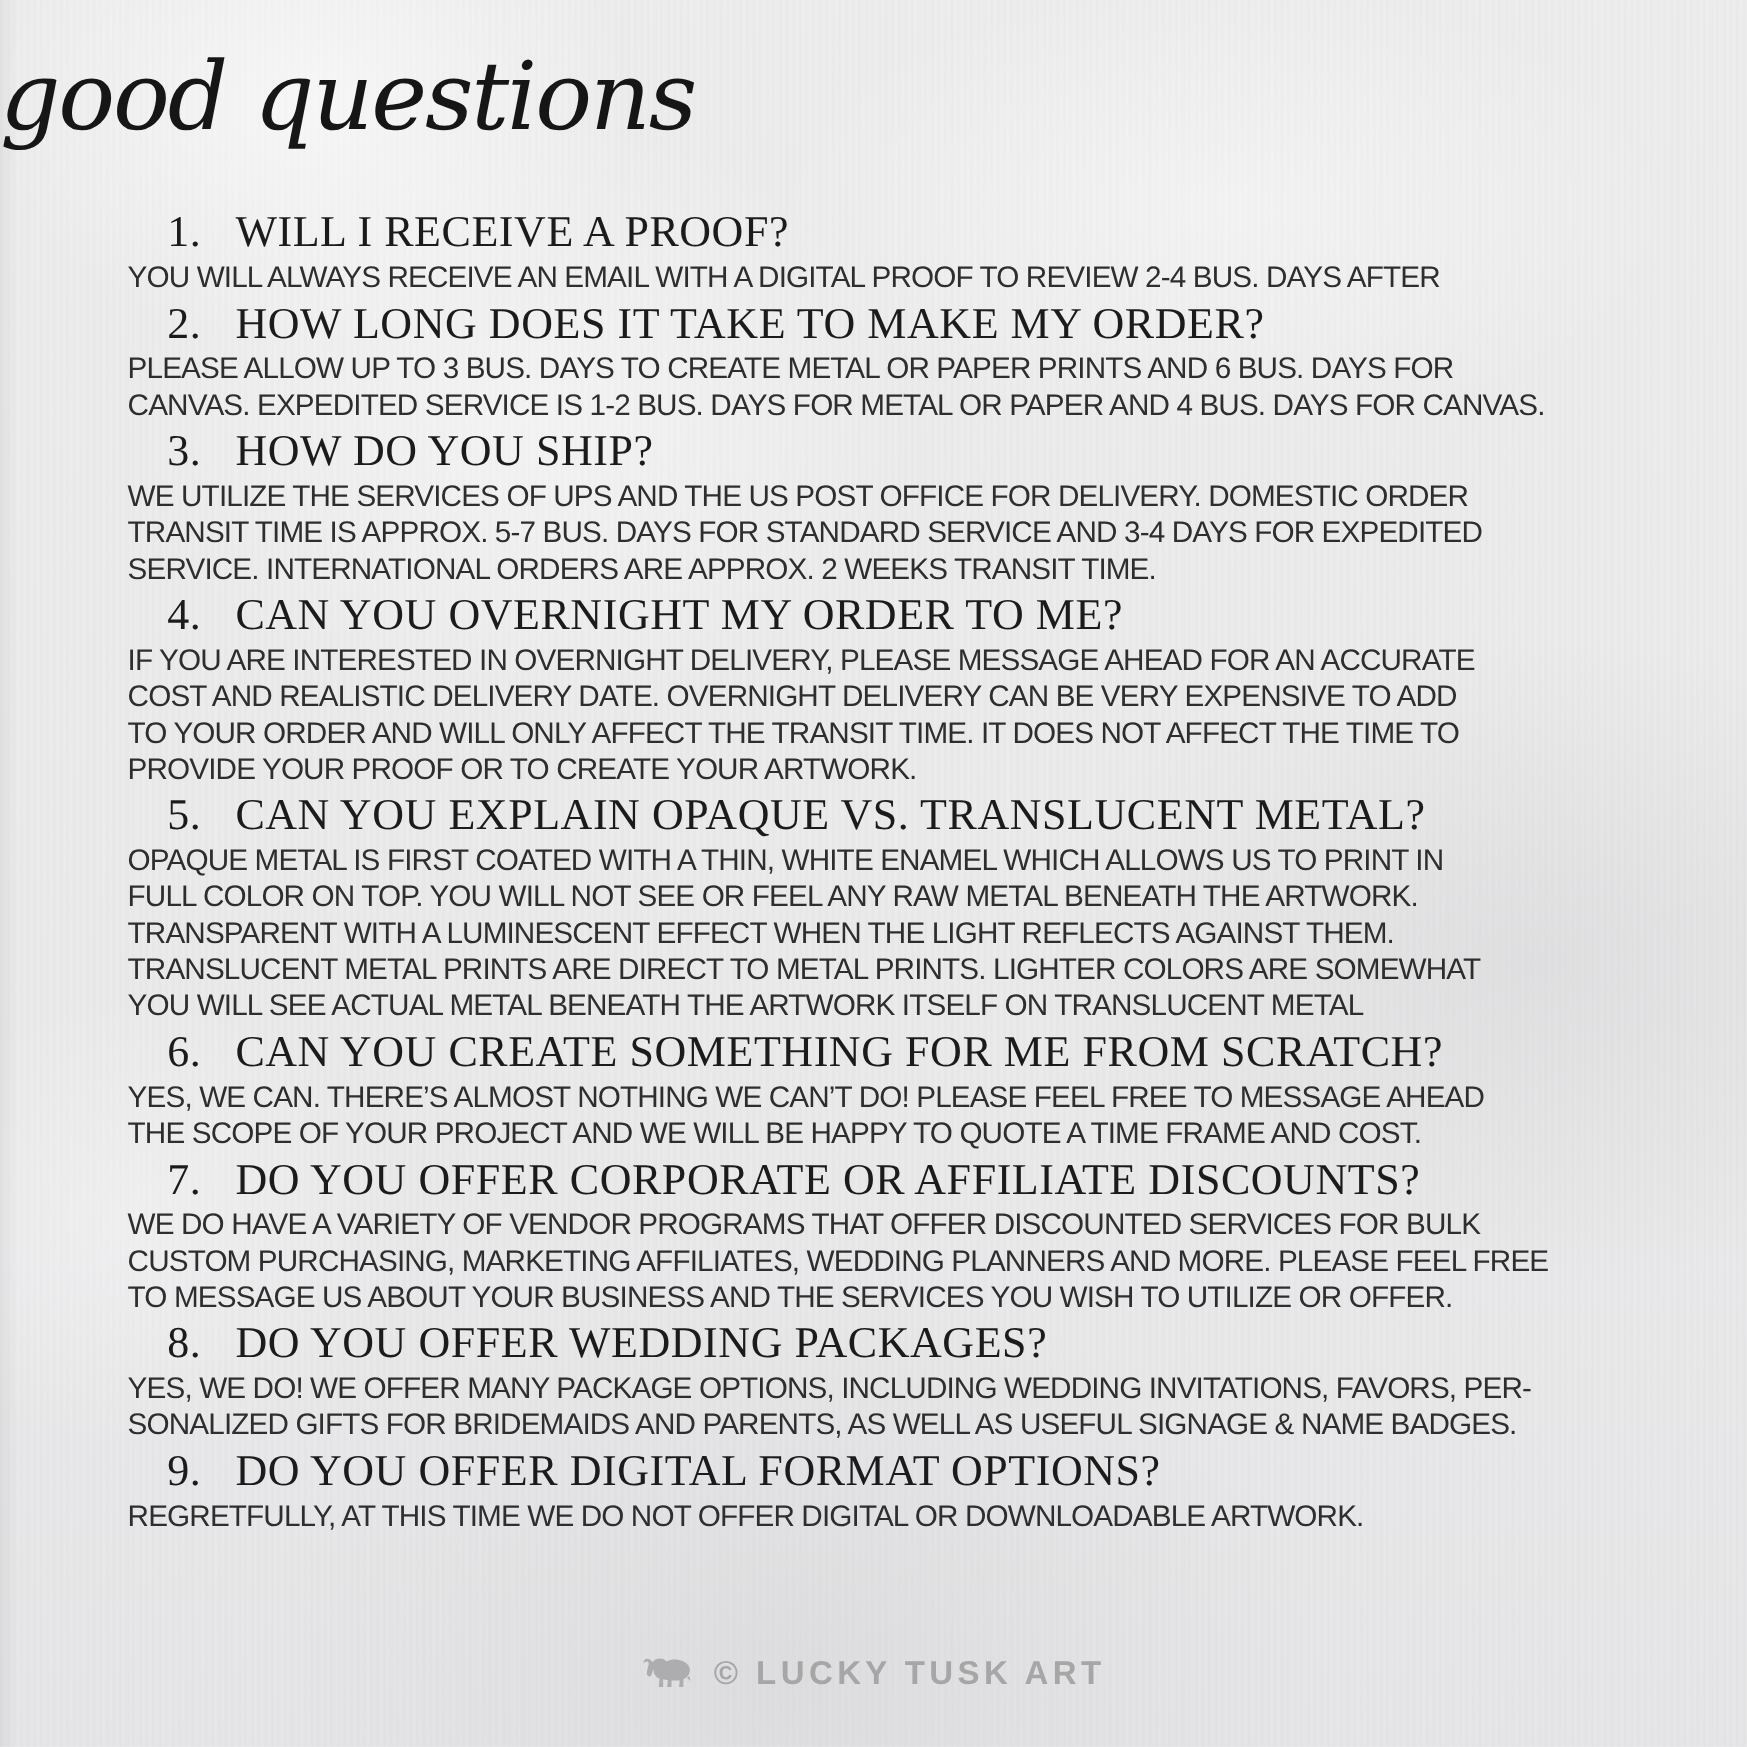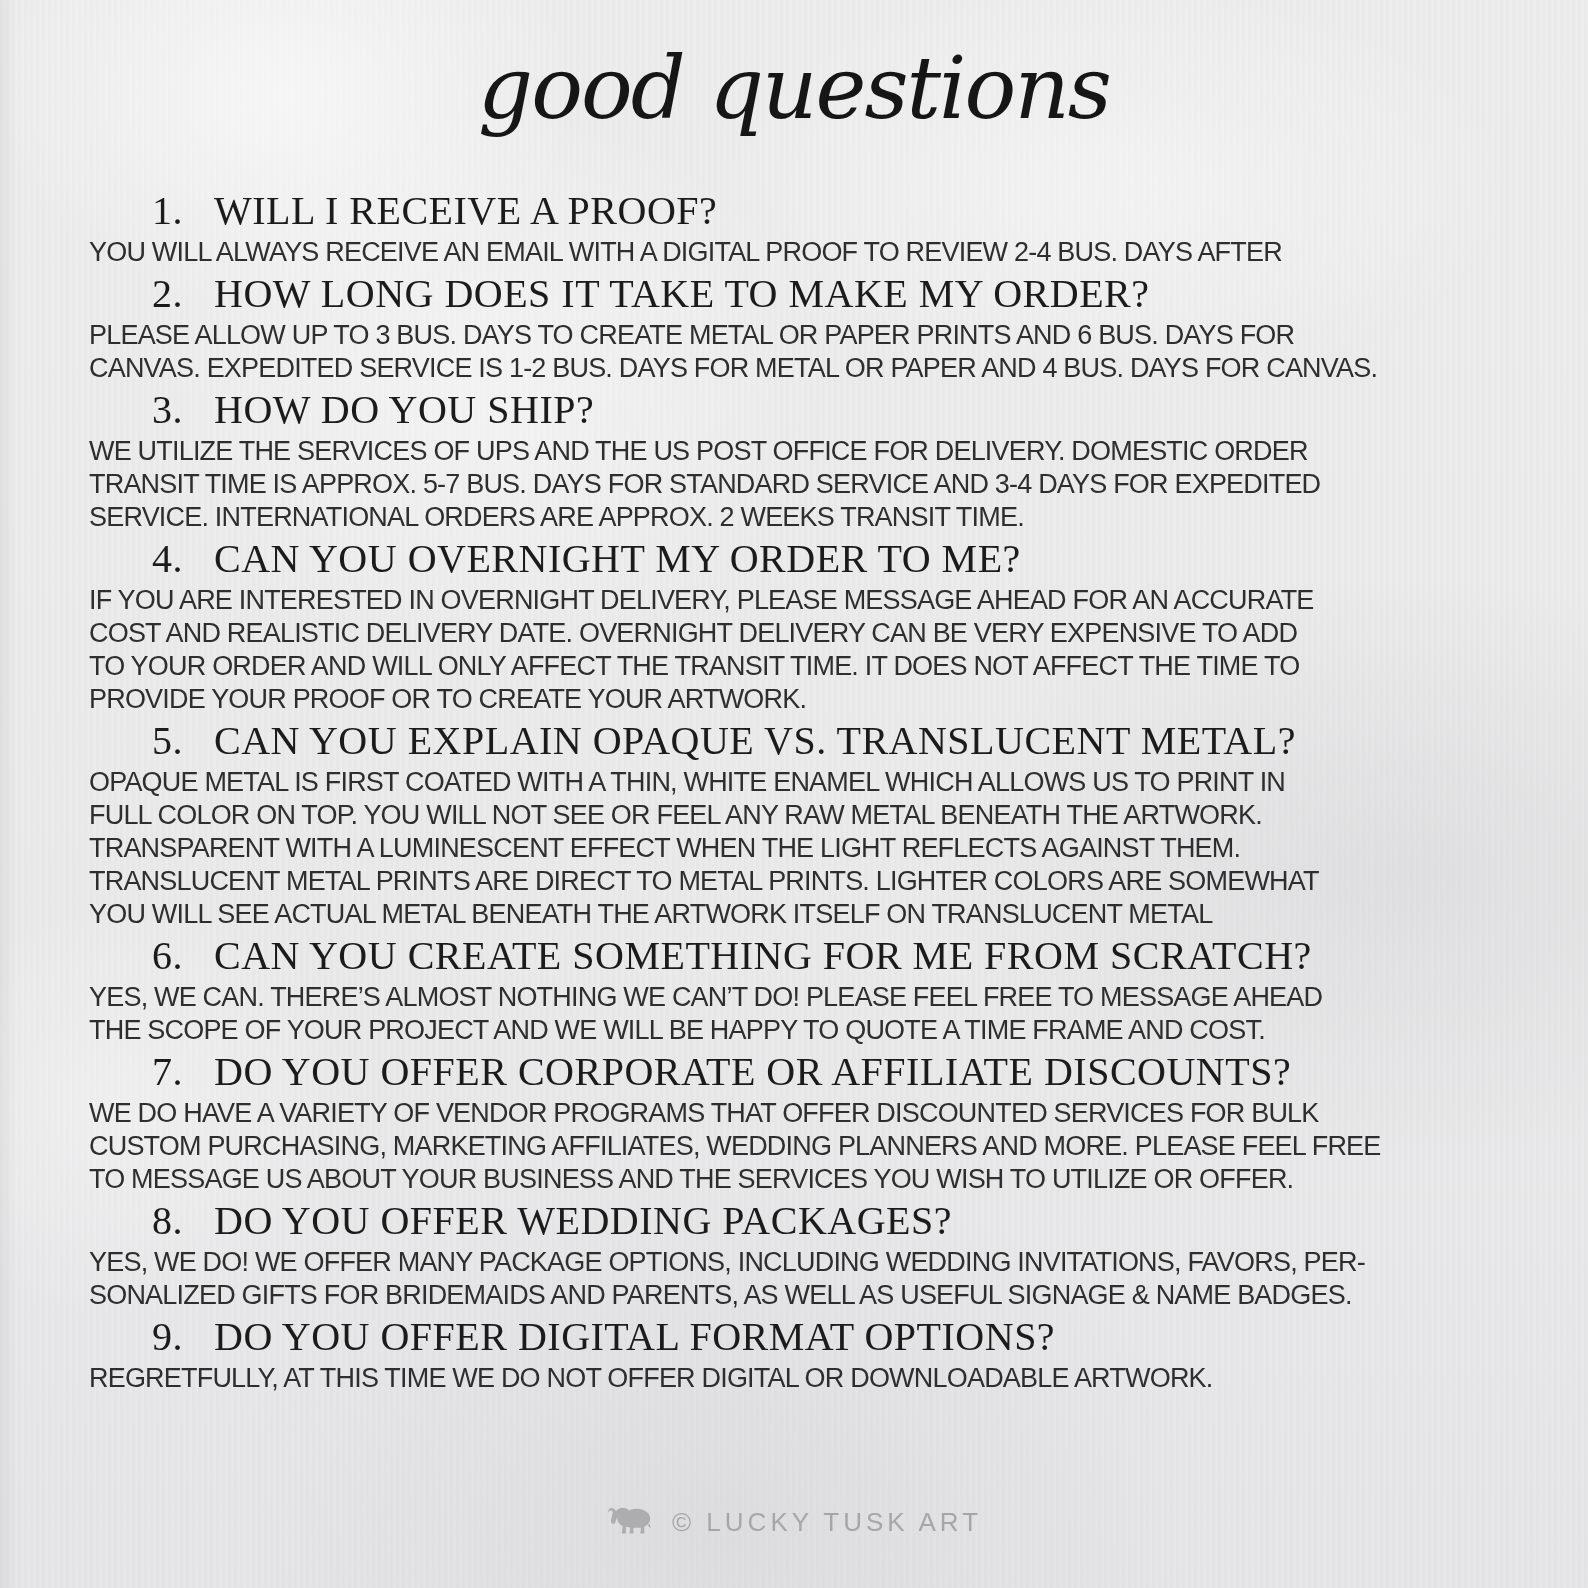--- a/index.html
+++ b/index.html
@@ -18,21 +18,20 @@
       radial-gradient(ellipse 700px 520px at 45% 96%, rgba(200,200,203,0.30), rgba(200,200,203,0) 70%),
       radial-gradient(ellipse 360px 300px at 8% 70%, rgba(255,255,255,0.30), rgba(255,255,255,0) 70%),
       repeating-linear-gradient(90deg, rgba(0,0,0,0.012) 0px, rgba(0,0,0,0.012) 3px, rgba(255,255,255,0.014) 3px, rgba(255,255,255,0.014) 6px),
       linear-gradient(180deg, #ededee 0%, #eaeaeb 60%, #e6e6e8 100%);
     font-family: "Liberation Sans", sans-serif;
   }
   .title {
     margin: 0;
     padding-top: 28px;
     height: 148px;
-    text-align: center;
     font-family: "DejaVu Serif", serif;
     font-style: italic;
     font-weight: normal;
     font-size: 86px;
     line-height: 120px;
     color: #161616;
     letter-spacing: -2px;
   }
   .faq { margin-top: 10px; }
   .q-line {
@@ -42,43 +41,44 @@
     font-family: "Liberation Serif", serif;
     font-size: 40px;
     line-height: 50px;
     font-weight: normal;
     color: #1b1b1b;
     letter-spacing: 0.5px;
     white-space: nowrap;
   }
   .q-num { min-width: 62px; }
   .answer {
-    padding-left: 89px;
+    padding-left: 116px;
     font-size: 27px;
     line-height: 33px;
     color: #2e2e2e;
     letter-spacing: -0.8px;
   }
   .a-line { white-space: nowrap; }
   .bold { font-weight: normal; }
   .footer {
     position: absolute;
     left: 0;
     right: 0;
     bottom: 48px;
     display: flex;
     align-items: center;
     justify-content: center;
     gap: 14px;
     color: #a6a6a6;
   }
   .footer-text {
-    font-size: 26px;
+    font-size: 30px;
     letter-spacing: 4px;
     color: #a6a6a6;
+    font-weight: bold;
   }
   .elephant-svg { display: block; }
   .elephant-svg path { fill: #adadaf; }
 </style>
 </head>
 <body>
 
 <div class="canvas">
 
   <h1 class="title">good questions</h1>

